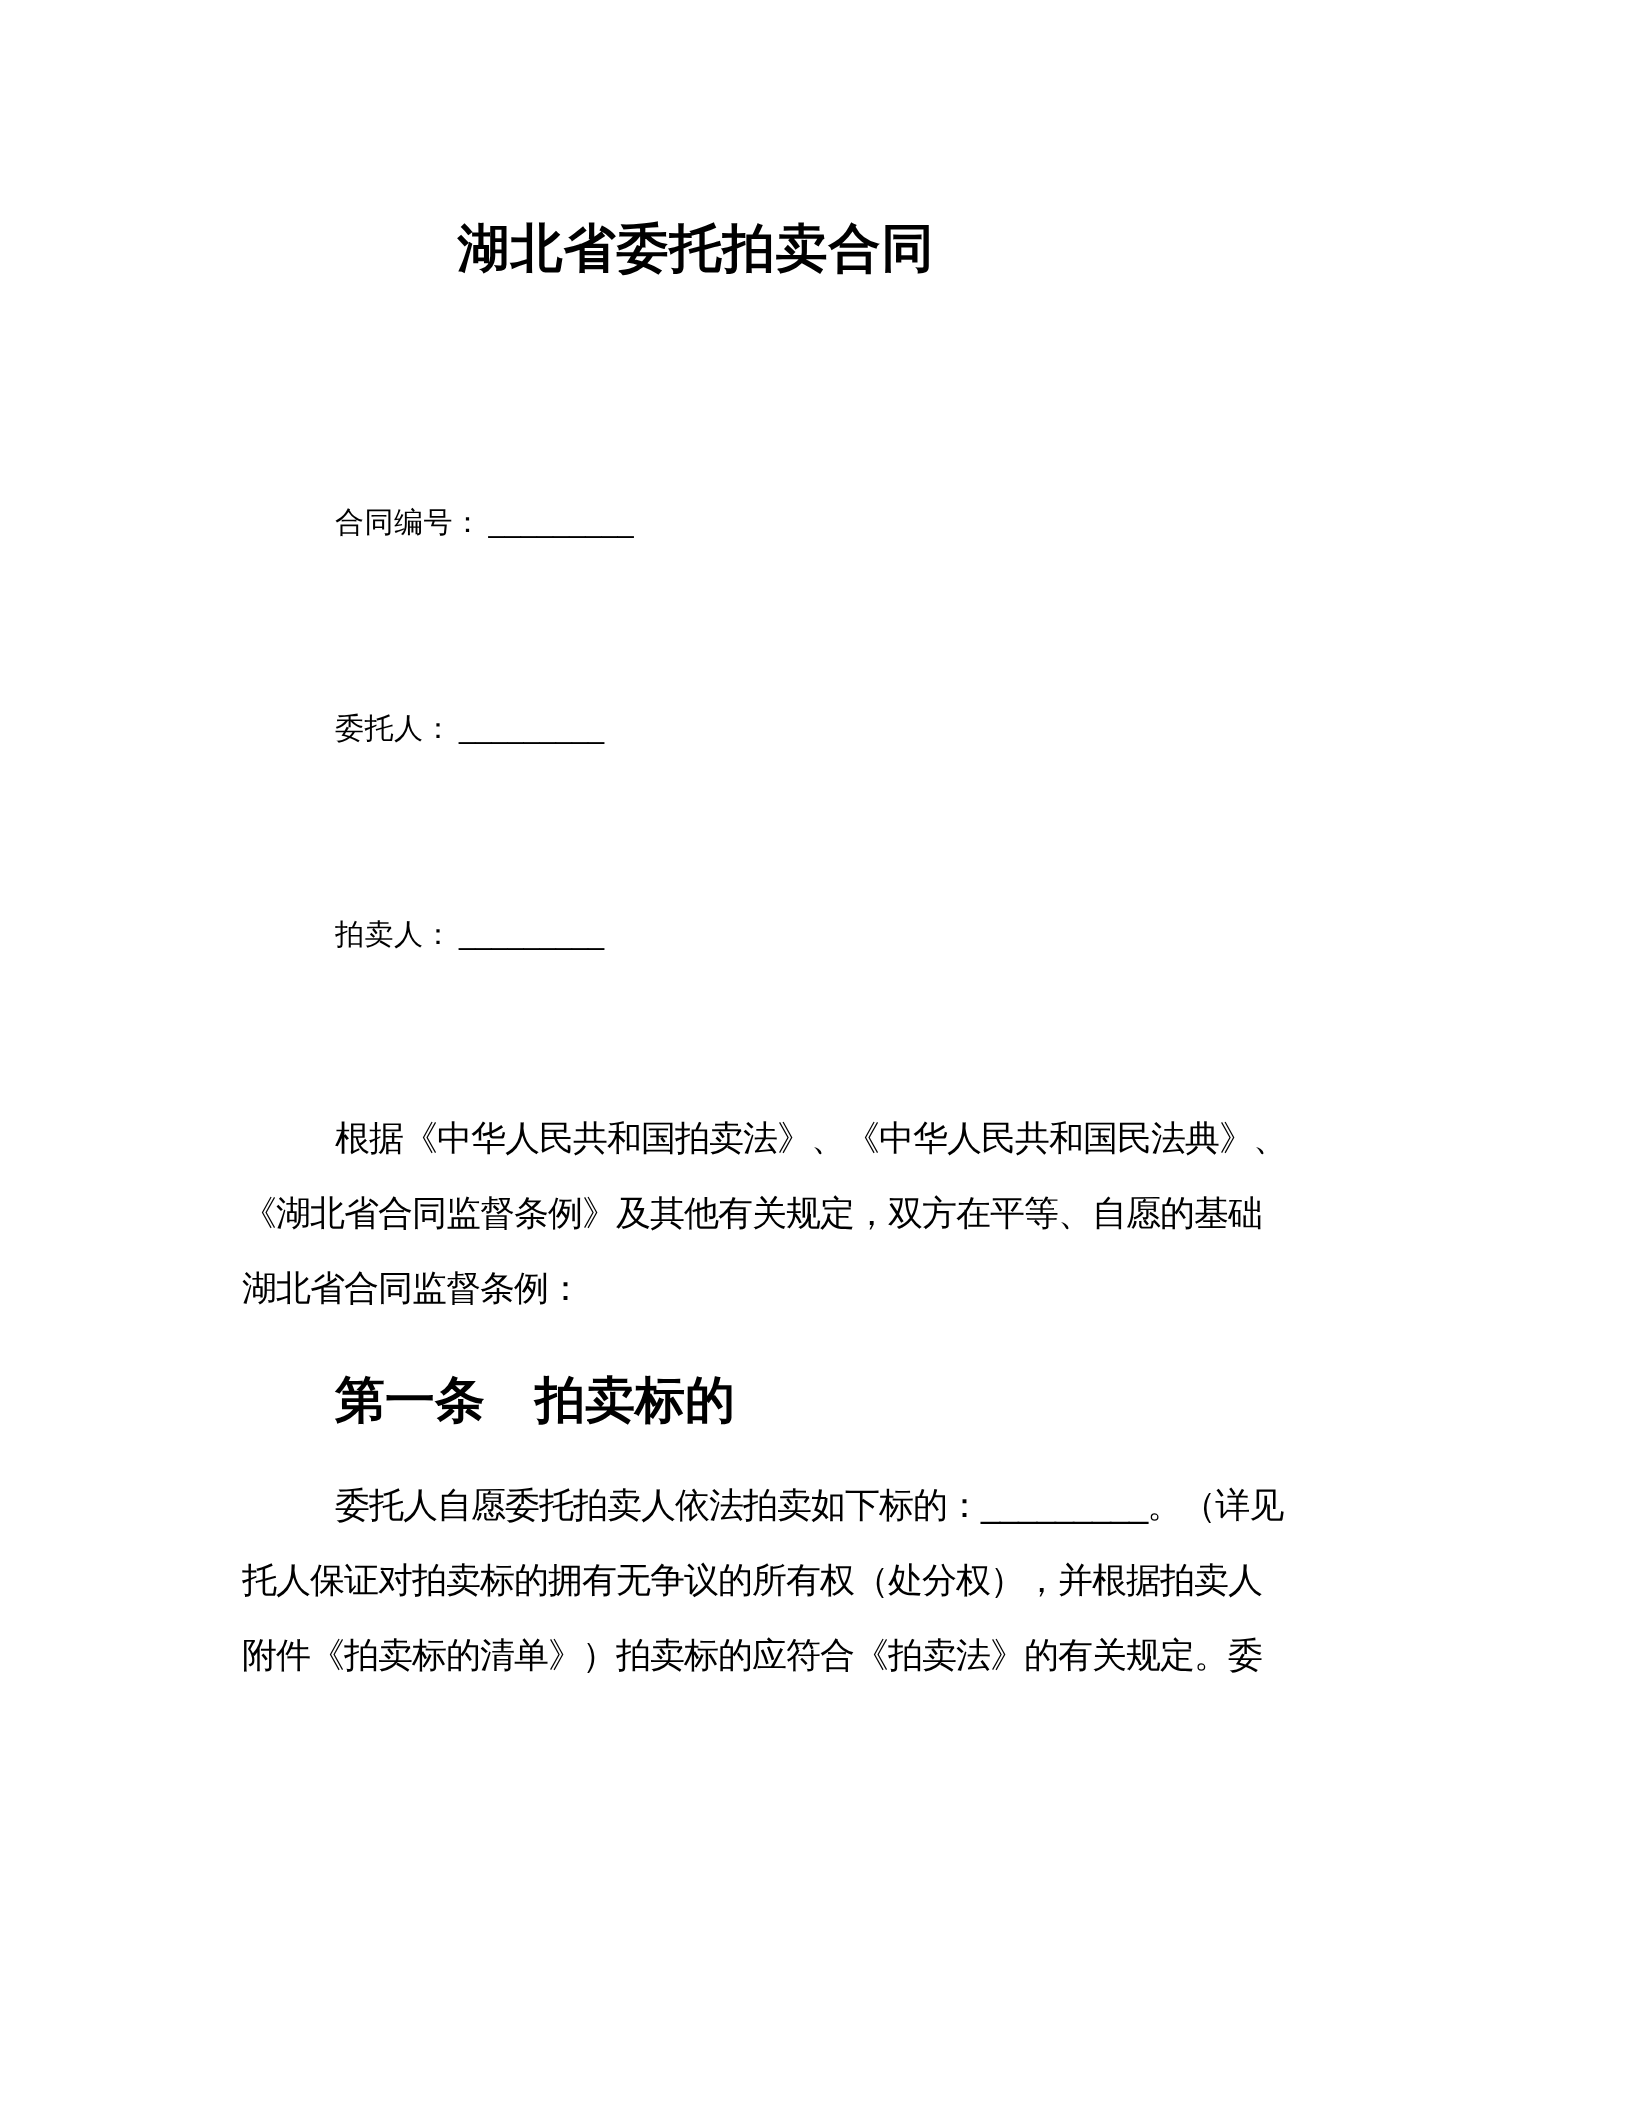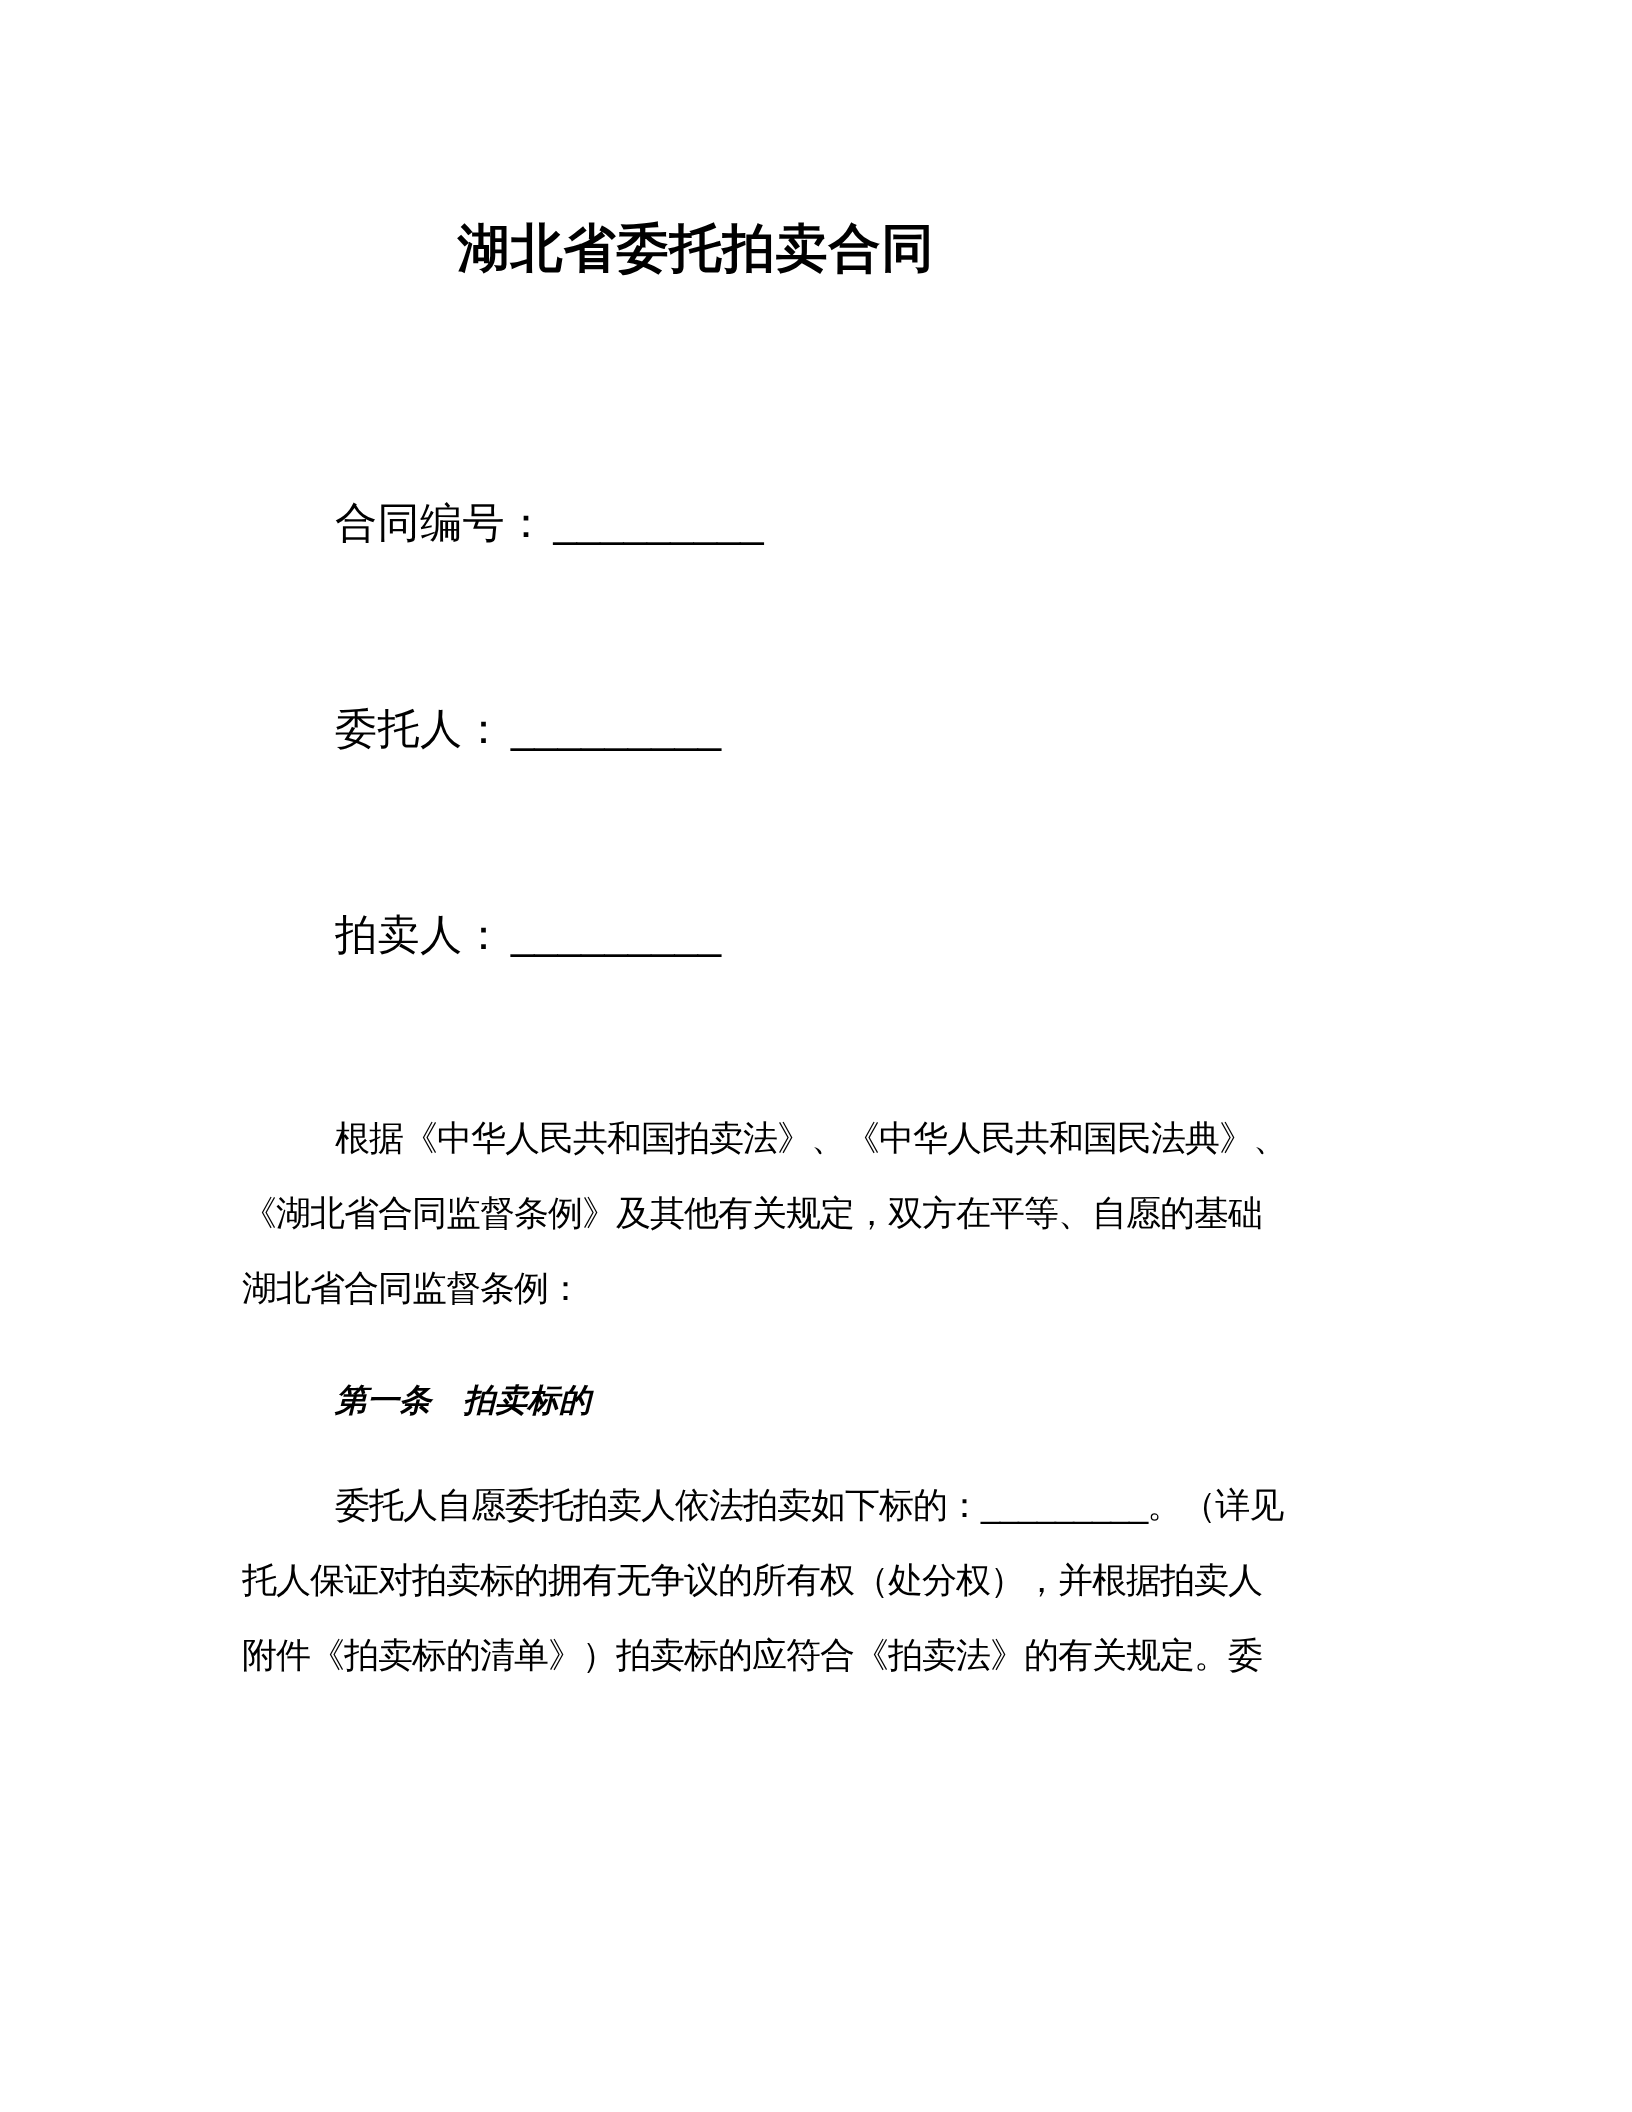--- a/index.html
+++ b/index.html
@@ -23,21 +23,21 @@
     margin: 0 -148px 0 -242px;   
     padding-top: 210px;
     text-align: center;
     font-size: 52px;
     line-height: 76px;
     font-weight: bold;
     letter-spacing: 1px;
     white-space: nowrap;
   }
   .field-row {
-    font-size: 42px;
+    font-size: 29px;
     line-height: 75px;
     text-indent: 93px;
     white-space: nowrap;
     letter-spacing: 0.5px;
   }
   .field-row.first   { margin-top: 199px; }
   .field-row.spaced  { margin-top: 131px; }
   .field-blank {
     letter-spacing: 0;
     padding-left: 6px;
@@ -47,27 +47,26 @@
     line-height: 75px;
     letter-spacing: -1px;
   }
   .para .line {
     white-space: nowrap;
   }
   .para .line.indent { text-indent: 93px; }
   .intro-para   { margin-top: 128px; }
   .article-head {
     margin-top: 38px;
-    font-size: 32px;
+    font-size: 50px;
     line-height: 75px;
     font-weight: bold;
     text-indent: 93px;
     white-space: nowrap;
     letter-spacing: 0;
-    font-style: italic;
   }
   .article-para { margin-top: 29px; }
 </style>
 </head>
 <body>
 
 <div class="page">
 
   <h1 class="doc-title">湖北省委托拍卖合同</h1>
 

